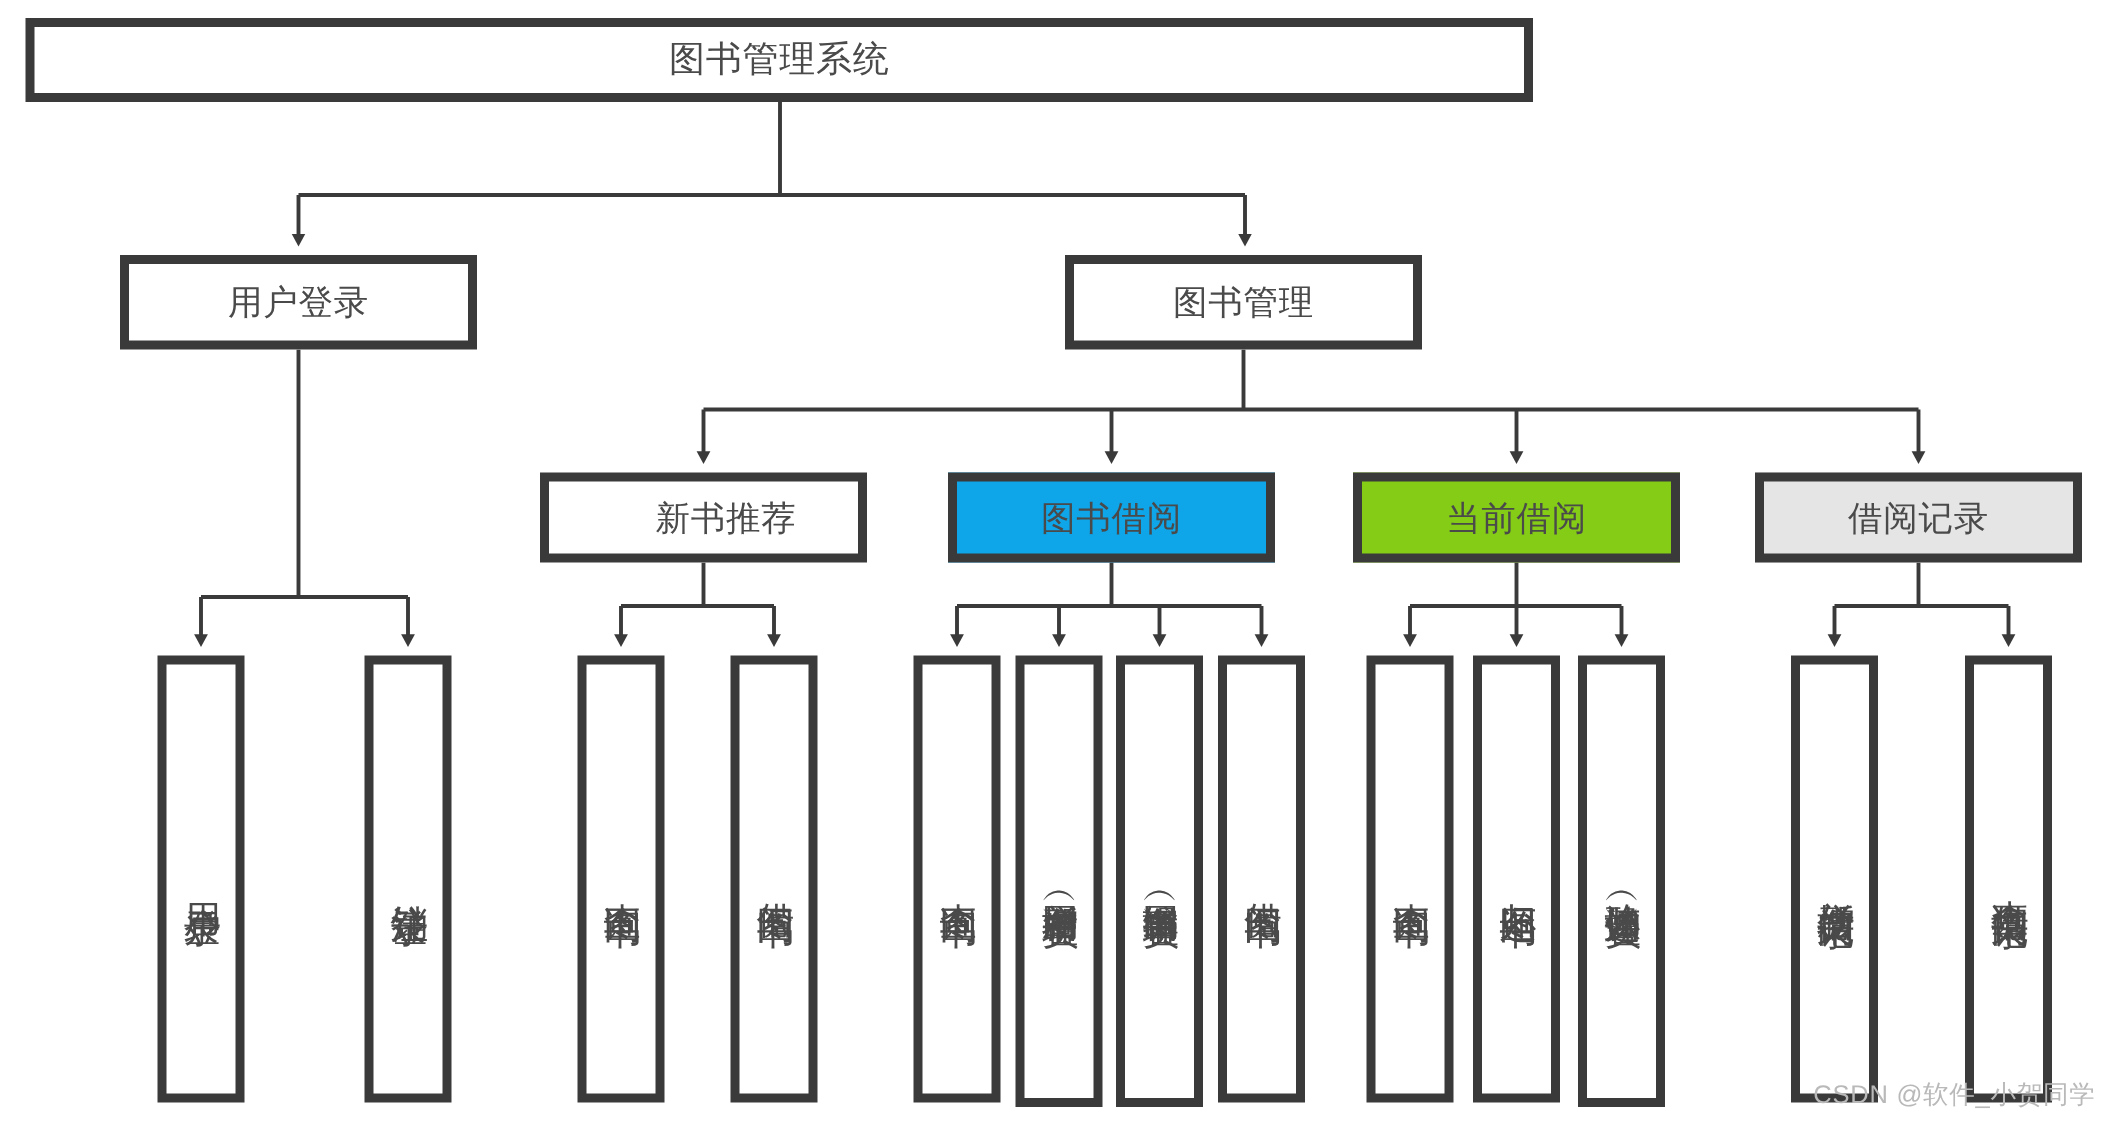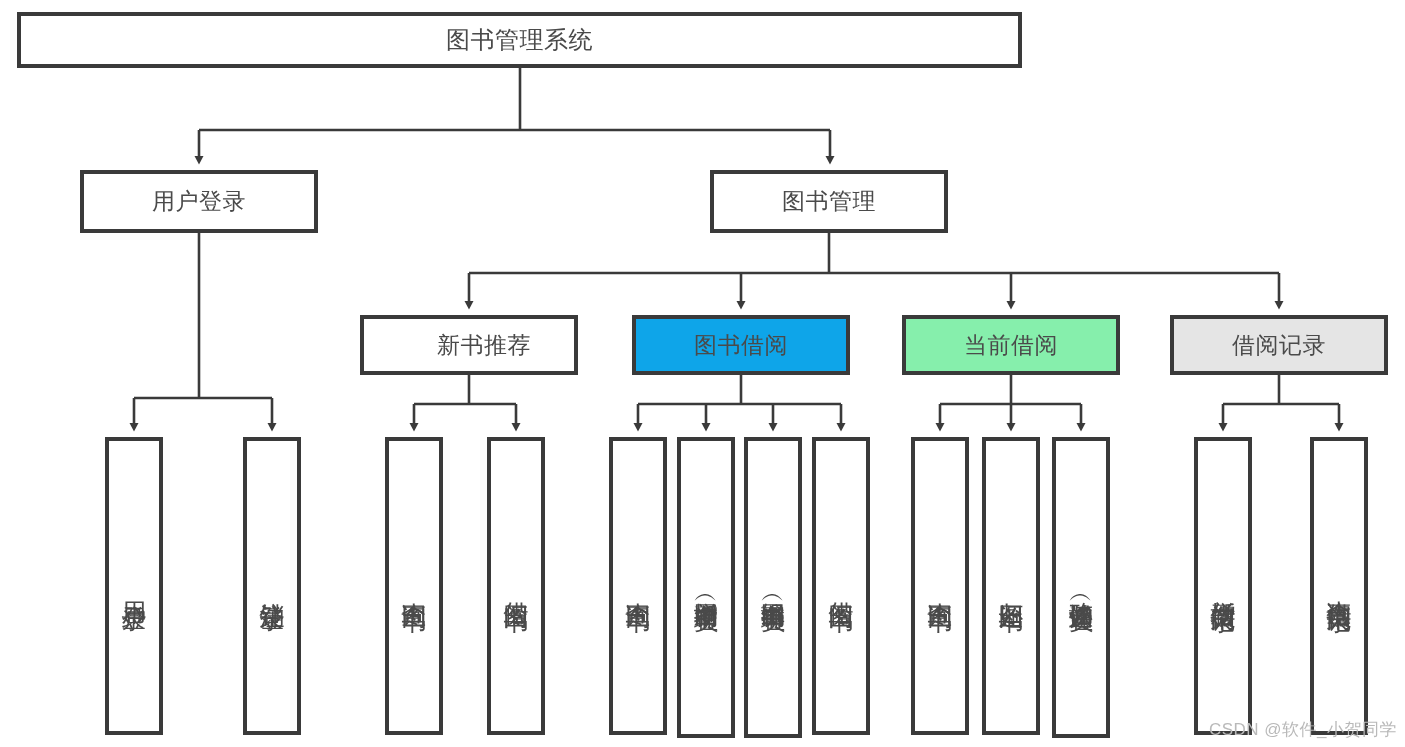--- a/index.html
+++ b/index.html
@@ -22,21 +22,21 @@
     left: 0;
     top: 0;
     width: 1405px;
     height: 747px;
     pointer-events: none;
   }
   .node {
     position: absolute;
     box-sizing: border-box;
     background: #ffffff;
-    border: 4px solid #a3a3a3;
+    border: 6px solid #a3a3a3;
     display: flex;
     align-items: center;
     justify-content: center;
     z-index: 2;
   }
   .node-label {
     color: #4a4a4a;
     text-align: center;
     line-height: 1.08;
     letter-spacing: 0.5px;
@@ -155,21 +155,21 @@
   <div class="node horizontal" style="left: 710px; top: 170px; width: 238px; height: 63px; border-color: rgb(58, 58, 58); background: rgb(255, 255, 255);">
     <span class="node-label" style="color: rgb(74, 74, 74);">图书管理</span>
   </div>
 
   <div class="node horizontal" style="left: 360px; top: 315px; width: 218px; height: 60px; border-color: rgb(58, 58, 58); background: rgb(255, 255, 255);">
     <span class="node-label" style="color: rgb(74, 74, 74); margin-left: 30px;">新书推荐</span>
   </div>
   <div class="node horizontal" style="left: 632px; top: 315px; width: 218px; height: 60px; border-color: rgb(58, 58, 58); background: #0ea5e9;">
     <span class="node-label" style="color: rgb(74, 74, 74);">图书借阅</span>
   </div>
-  <div class="node horizontal" style="left: 902px; top: 315px; width: 218px; height: 60px; border-color: rgb(58, 58, 58); background: #86efac;">
+  <div class="node horizontal" style="left: 902px; top: 315px; width: 218px; height: 60px; border-color: rgb(58, 58, 58); background: #84cc16;">
     <span class="node-label" style="color: rgb(74, 74, 74);">当前借阅</span>
   </div>
   <div class="node horizontal" style="left: 1170px; top: 315px; width: 218px; height: 60px; border-color: rgb(58, 58, 58); background: #e5e5e5;">
     <span class="node-label" style="color: rgb(74, 74, 74);">借阅记录</span>
   </div>
 
   <div class="node leaf" style="left: 105px; top: 437px; width: 58px; height: 298px; border-color: rgb(58, 58, 58); background: rgb(255, 255, 255);">
     <span class="node-label" style="color: rgb(74, 74, 74);">用户登录</span>
   </div>
   <div class="node leaf" style="left: 243px; top: 437px; width: 58px; height: 298px; border-color: rgb(58, 58, 58); background: rgb(255, 255, 255);">

